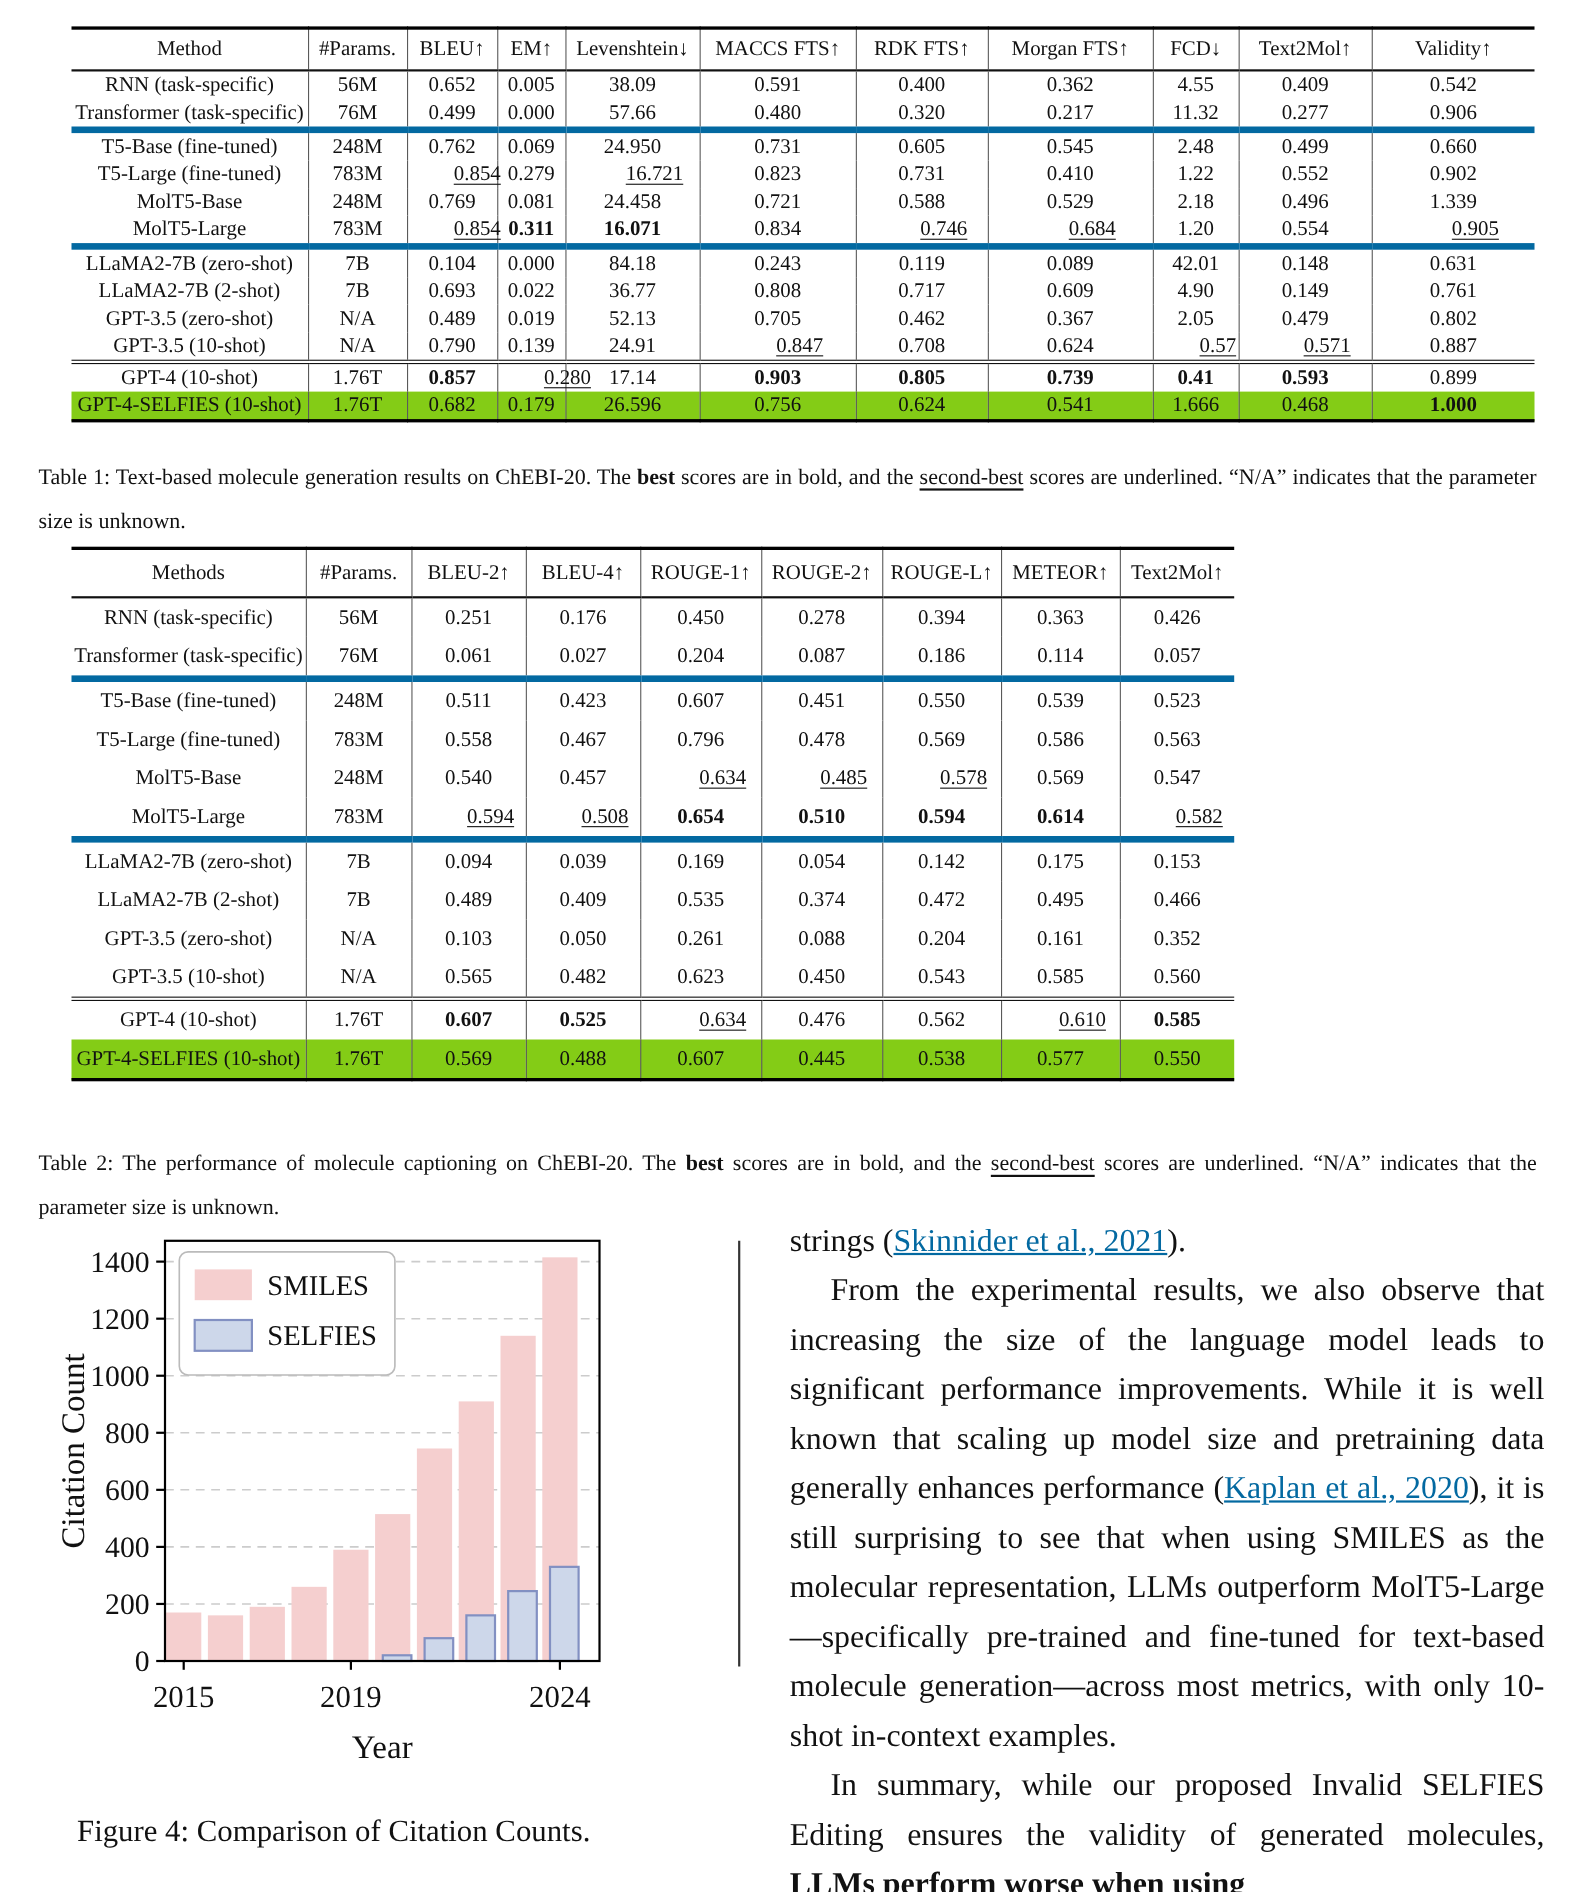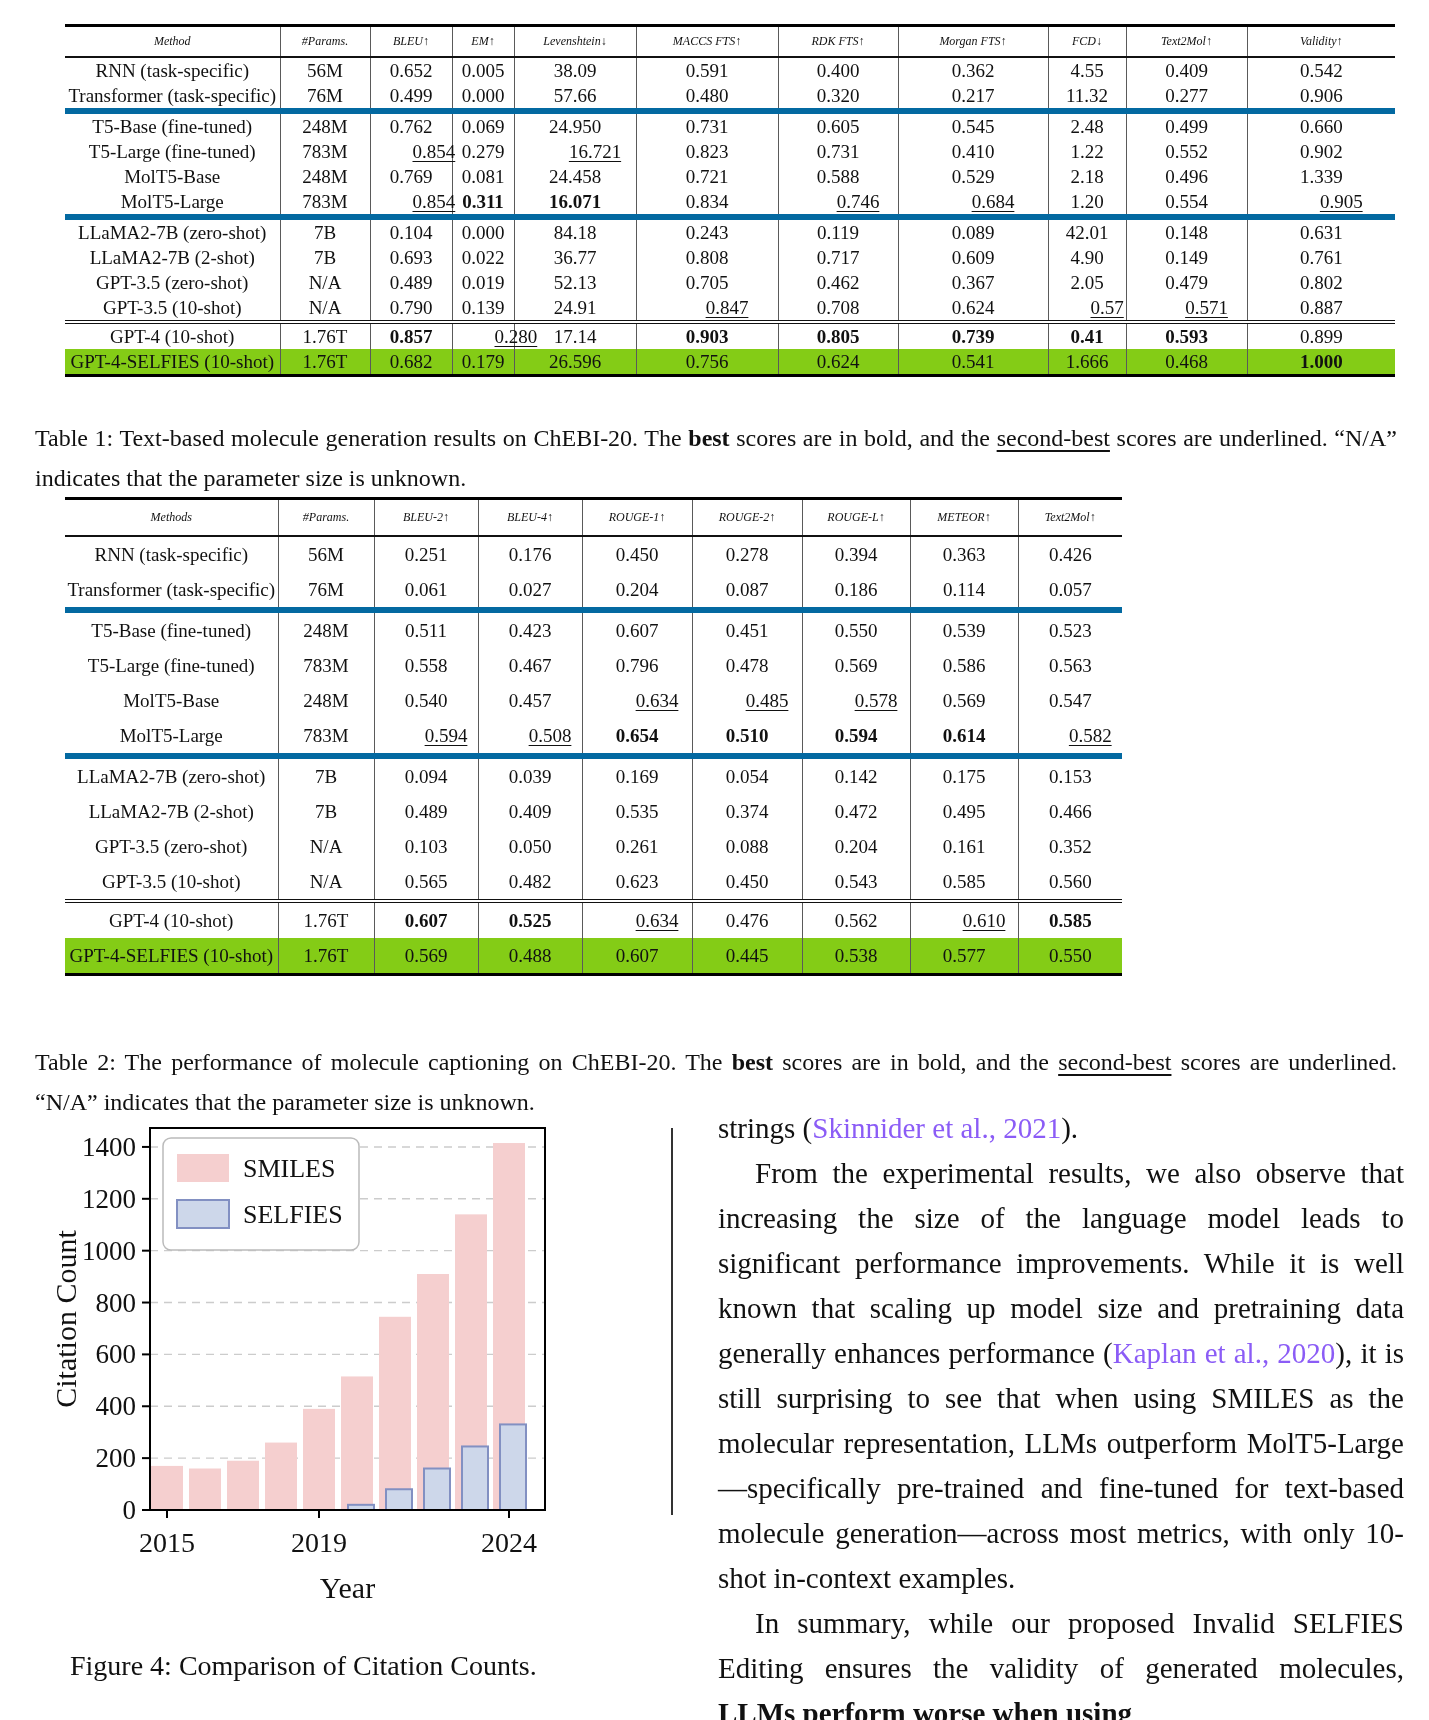--- a/index.html
+++ b/index.html
@@ -4,47 +4,47 @@
 <style>
   html,body{margin:0;padding:0;background:#ffffff;}
   .page{position:relative;width:1429px;height:1720px;background:#fff;overflow:hidden;
         font-family:"Liberation Serif","DejaVu Serif",serif;color:#111;}
   
   .twrap{position:absolute;}
   #t1{left:65px;top:24px;}
   #t2{left:65px;top:497px;}
   table{border-collapse:collapse;table-layout:fixed;
         border-top:3px solid #000;border-bottom:3px solid #000;}
-  th{font-weight:normal;font-size:12px;padding:7px 2px;border-bottom:2px solid #111;
-     white-space:nowrap;font-family:"Liberation Serif","DejaVu Sans",serif;font-style:italic;}
+  th{font-weight:normal;font-size:19px;padding:7px 2px;border-bottom:2px solid #111;
+     white-space:nowrap;font-family:"Liberation Serif","DejaVu Sans",serif;}
   td{font-size:19px;text-align:center;line-height:25px;padding:0 2px;white-space:nowrap;
      font-family:"Liberation Serif","DejaVu Sans",serif;}
   #t2 th{padding:10px 2px;}
   #t2 td{line-height:35px;}
   td+td,th+th{border-left:1.5px solid #5a5a5a;}
   tr.grp>td{border-top:6px solid #0369a1;}
   tr.grp2>td{border-top:4px double #111;}
   tr.shade>td{background:#84cc16;}
   .b{font-weight:bold;}
   .u{text-decoration:underline;text-underline-offset:3px;margin-left:40px;}
   
-  .cap{position:absolute;left:35px;width:1362px;font-size:24px;line-height:40px;text-align:justify;}
+  .cap{position:absolute;left:35px;width:1362px;font-size:20px;line-height:40px;text-align:justify;}
   #cap1{top:394px;}
   #cap2{top:1018px;}
   .cap b{font-weight:bold;}
   .cap .ul{text-decoration:underline;text-underline-offset:4px;}
   
   #chart{position:absolute;left:50px;top:1100px;}
   #figcap{position:absolute;left:70px;top:1622px;width:540px;text-align:left;font-size:28px;}
   
   .rcol{position:absolute;left:718px;top:1106px;width:686px;font-size:29px;line-height:45px;
         text-align:justify;}
   .rcol p{margin:0;}
   .rcol p.ind{text-indent:37px;}
-  .cite{color:#8b5cf6;}
+  .cite{color:#0369a1;text-decoration:underline;}
   .rcol b{font-weight:bold;}
 </style>
 </head>
 <body>
 
 <div class="page">
 
   <div class="twrap" id="t1">
       <table style="width: 1330px;">
         <colgroup>

